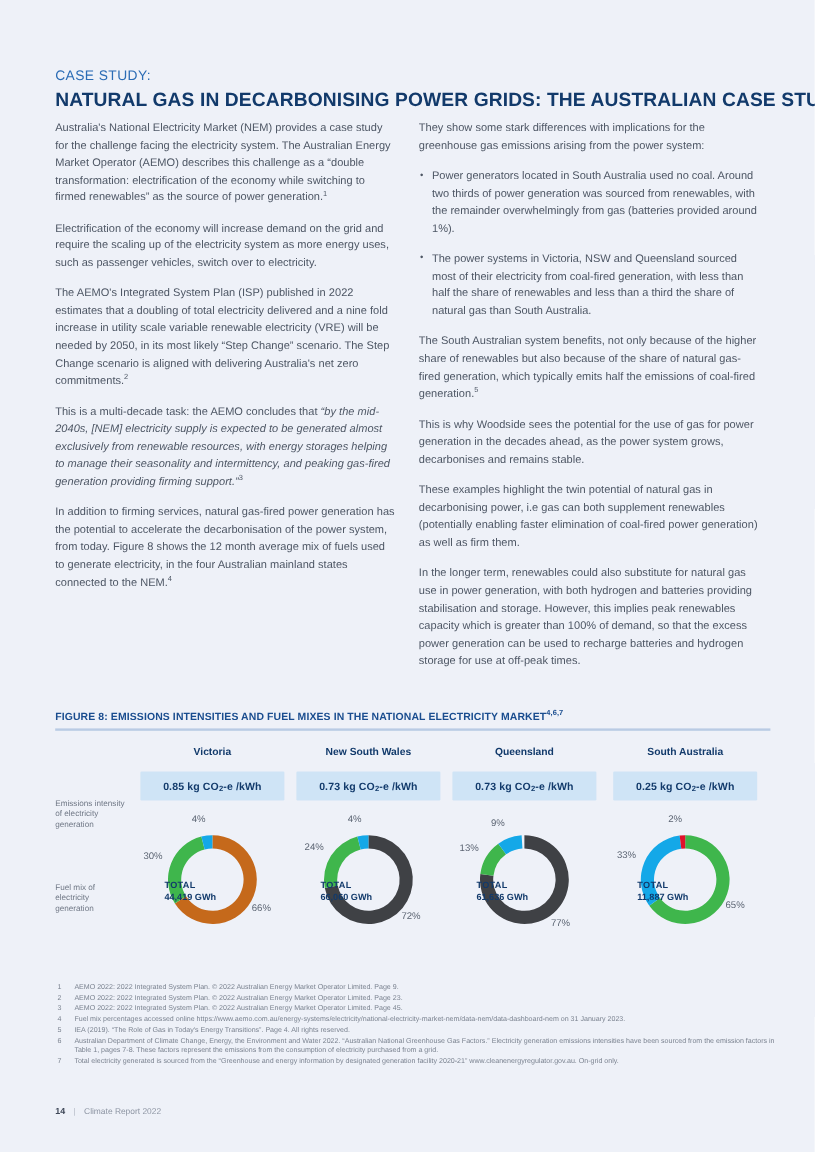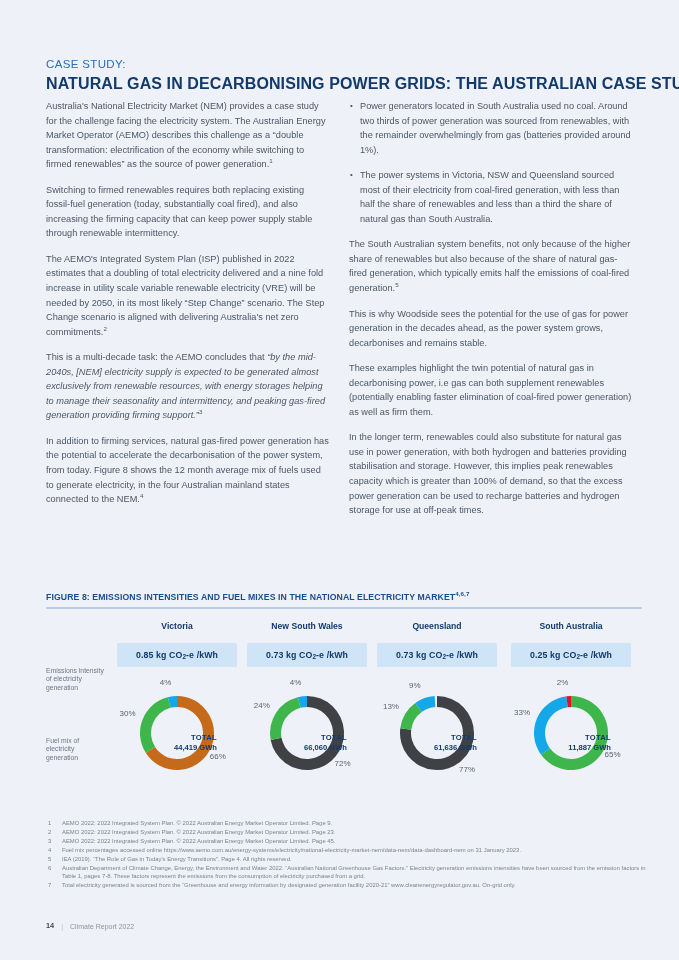--- a/index.html
+++ b/index.html
@@ -174,21 +174,21 @@
     position: absolute;
     left: 50%;
     top: 4px;
     transform: translateX(-50%);
   }
   .donut-center {
     position: absolute;
     left: 50%;
     top: 50px;
     transform: translateX(-50%);
-    text-align: right;
+    text-align: left;
     color: #123a6b;
     font-size: 7.6px;
     font-weight: bold;
     line-height: 10px;
     width: 80px;
   }
   .donut-center .tot-label { letter-spacing: 0.3px; }
   .pct {
     position: absolute;
     font-size: 8px;
@@ -244,27 +244,28 @@
 <body>
 
 <div class="page">
   <div class="page-inner">
 
     <div class="kicker">CASE STUDY:</div>
     <div class="headline">NATURAL GAS IN DECARBONISING POWER GRIDS: THE AUSTRALIAN CASE STUDY</div>
 
     <div class="col col-left">
       <p><span>Australia's National Electricity Market (NEM) provides a case study for the challenge facing the electricity system. The Australian Energy Market Operator (AEMO) describes this challenge as a “double transformation: electrification of the economy while switching to firmed renewables” as the source of power generation.</span><sup>1</sup></p>
-      <p>Switching to firmed renewables requires both replacing existing fossil-fuel generation (today, substantially coal fired), and also increasing the firming capacity that can keep power supply stable through renewable intermittency.</p>
+      <p>Electrification of the economy will increase demand on the grid and require the scaling up of the electricity system as more energy uses, such as passenger vehicles, switch over to electricity.</p>
       <p><span>The AEMO's Integrated System Plan (ISP) published in 2022 estimates that a doubling of total electricity delivered and a nine fold increase in utility scale variable renewable electricity (VRE) will be needed by 2050, in its most likely “Step Change” scenario. The Step Change scenario is aligned with delivering Australia's net zero commitments.</span><sup>2</sup></p>
       <p><span>This is a multi-decade task: the AEMO concludes that </span><span class="it">“by the mid-2040s, [NEM] electricity supply is expected to be generated almost exclusively from renewable resources, with energy storages helping to manage their seasonality and intermittency, and peaking gas-fired generation providing firming support.”</span><sup>3</sup></p>
       <p><span>In addition to firming services, natural gas-fired power generation has the potential to accelerate the decarbonisation of the power system, from today. Figure 8 shows the 12 month average mix of fuels used to generate electricity, in the four Australian mainland states connected to the NEM.</span><sup>4</sup></p>
     </div>
 
     <div class="col col-right">
+      <p>They show some stark differences with implications for the greenhouse gas emissions arising from the power system:</p>
       <ul class="bullets">
         <li>Power generators located in South Australia used no coal. Around two thirds of power generation was sourced from renewables, with the remainder overwhelmingly from gas (batteries provided around 1%).</li>
         <li>The power systems in Victoria, NSW and Queensland sourced most of their electricity from coal-fired generation, with less than half the share of renewables and less than a third the share of natural gas than South Australia.</li>
       </ul>
       <p><span>The South Australian system benefits, not only because of the higher share of renewables but also because of the share of natural gas-fired generation, which typically emits half the emissions of coal-fired generation.</span><sup>5</sup></p>
       <p>This is why Woodside sees the potential for the use of gas for power generation in the decades ahead, as the power system grows, decarbonises and remains stable.</p>
       <p>These examples highlight the twin potential of natural gas in decarbonising power, i.e gas can both supplement renewables (potentially enabling faster elimination of coal-fired power generation) as well as firm them.</p>
       <p>In the longer term, renewables could also substitute for natural gas use in power generation, with both hydrogen and batteries providing stabilisation and storage. However, this implies peak renewables capacity which is greater than 100% of demand, so that the excess power generation can be used to recharge batteries and hydrogen storage for use at off-peak times.</p>
     </div>
 

